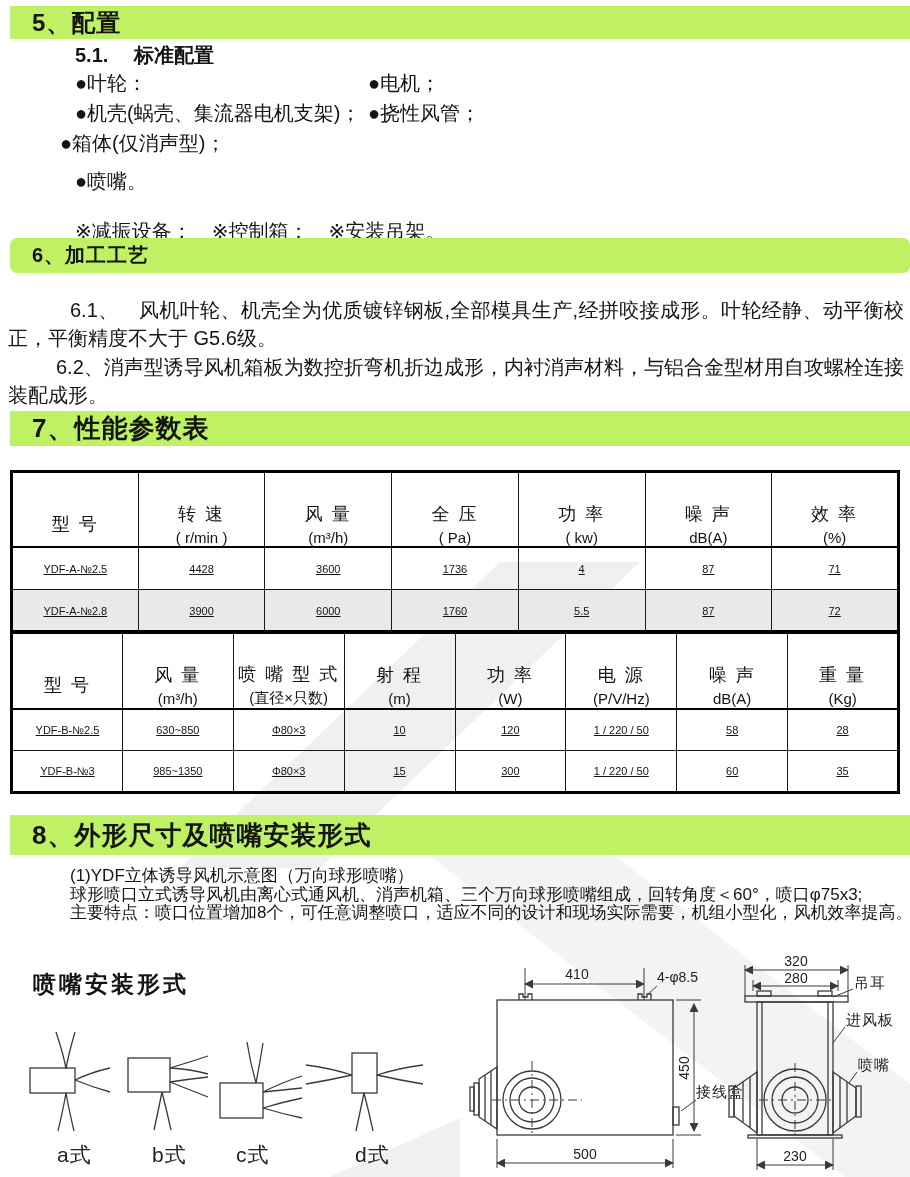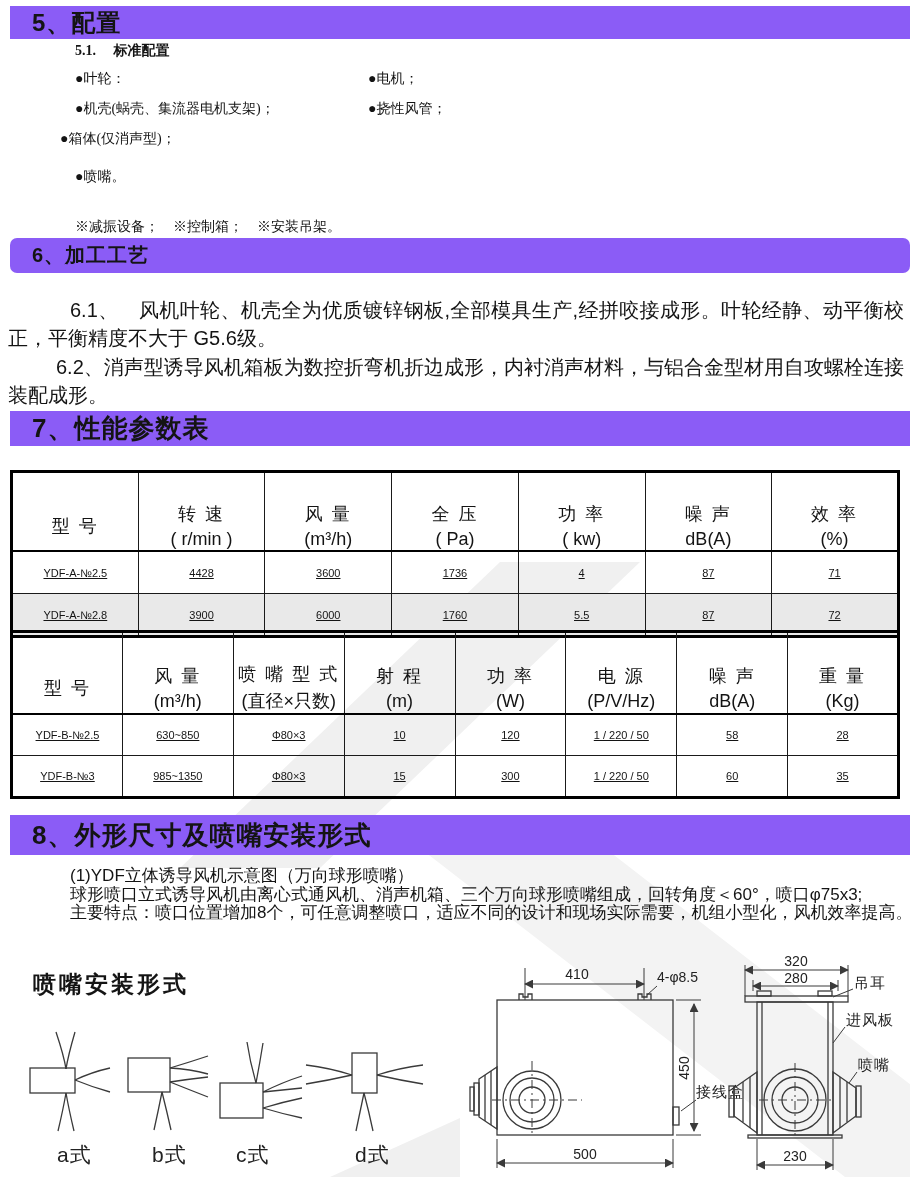--- a/index.html
+++ b/index.html
@@ -1,37 +1,37 @@
 <!DOCTYPE html>
 <html><head>
 <meta charset="utf-8">
 <style>
   html,body{margin:0;padding:0;background:#fff;}
   .page{position:relative;width:910px;height:1177px;background:#ffffff;overflow:hidden;
         font-family:"Liberation Sans","DejaVu Sans",sans-serif;color:#141414;}
   .layer{position:absolute;left:0;top:0;z-index:1;}
   #watermark{position:absolute;left:0;top:0;z-index:0;}
   .abs{position:absolute;white-space:nowrap;}
-  .bar{position:absolute;left:10px;width:878px;background:#8b5cf6;display:flex;align-items:center;
+  .bar{position:absolute;left:10px;width:878px;background:#bef264;display:flex;align-items:center;
        font-weight:bold;padding-left:22px;letter-spacing:1px;z-index:1;}
   .b5{top:6px;height:33px;font-size:24px;}
   .b6{top:238px;height:35px;font-size:20px;border-radius:7px;}
   .b7{top:411px;height:35px;font-size:26px;}
   .b8{top:815px;height:40px;font-size:26px;}
-  .line20{font-size:14px;z-index:1;font-family:Liberation Serif, serif;}
+  .line20{font-size:20px;z-index:1;}
   .bold{font-weight:bold;}
   .para{position:absolute;left:8px;width:896px;font-size:20px;line-height:28px;z-index:1;
         text-align:justify;white-space:normal;}
   .t{position:absolute;left:10px;width:890px;border-collapse:collapse;table-layout:fixed;
      border:3px solid #000;z-index:1;background:transparent;}
   .t th,.t td{border:1px solid #1a1a1a;text-align:center;vertical-align:middle;
      font-weight:normal;padding:0;overflow:hidden;}
   .t thead th{border-bottom:2px solid #000;}
   .t .h1{display:block;font-size:18px;letter-spacing:2px;margin-top:29px;}
-  .t .h2{display:block;font-size:18px;margin-top:3px;}
+  .t .h2{display:block;font-size:15px;margin-top:3px;}
   .t td{font-size:11px;text-decoration:underline;}
   #t1{top:470px;} #t1 thead th{height:60px;} #t1 td{height:41px;}
   #t1 tbody tr.alt td{background:#e9e9e9;}
   #t2{top:630px;} #t2 thead th{height:56px;} #t2 td{height:40px;}
   .note{position:absolute;left:70px;font-size:17px;z-index:1;white-space:nowrap;}
   .nozhead{position:absolute;left:33px;top:969px;font-size:23px;font-weight:bold;
            letter-spacing:3px;z-index:1;}
   svg text{font-family:"Liberation Sans","DejaVu Sans",sans-serif;}
   .dimtxt{font-size:14px;fill:#222;}
   .lbltxt{font-size:15px;fill:#222;letter-spacing:1px;}

